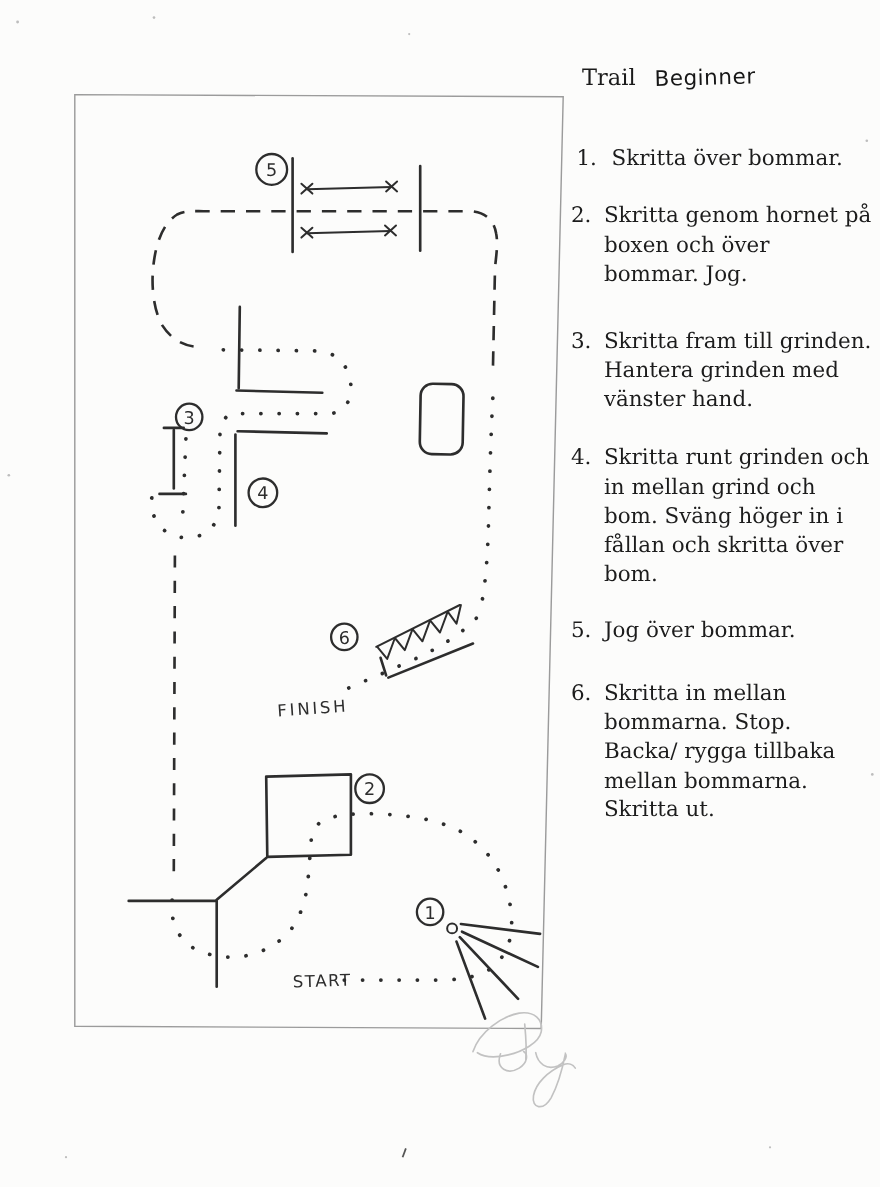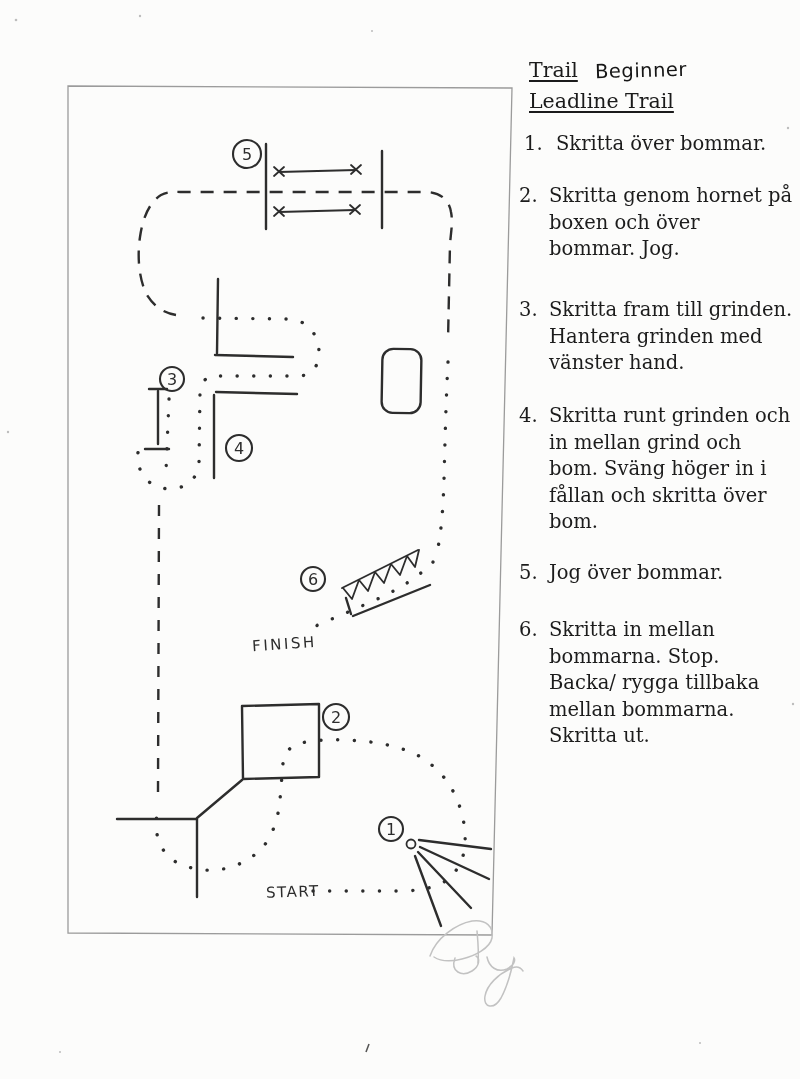--- a/index.html
+++ b/index.html
@@ -16,21 +16,21 @@
   .dots{stroke-dasharray:0.1 16.5;stroke-linecap:round;stroke-width:3.4;}
   .ring{fill:none;stroke:#2d2d2d;stroke-width:2.1;}
   .marker-num{font-family:"DejaVu Sans",sans-serif;font-size:16px;fill:#2d2d2d;text-anchor:middle;}
   .hand-label{font-family:"DejaVu Sans",sans-serif;font-size:15px;fill:#2d2d2d;letter-spacing:1.5px;}
   .frame{fill:none;stroke:#9b9b9b;stroke-width:1.3;}
   .pencil{stroke:#c2c2c2;stroke-width:1.5;fill:none;stroke-linecap:round;}
   .speck{fill:#bdbdbd;}
 
   
   .title-block{position:absolute;left:529px;top:55px;font-size:20.5px;line-height:31px;color:#1b1b1b;}
-  .u{text-decoration:underline;text-underline-offset:3px;}
+  .u{text-underline-offset:3px;}
   .handwritten{font-family:"DejaVu Sans",sans-serif;font-size:19.5px;margin-left:17px;
                display:inline-block;transform:rotate(-1.5deg);letter-spacing:.5px;color:#161616;}
   .item{position:absolute;left:519px;display:flex;font-size:19.5px;line-height:26.5px;color:#1c1c1c;}
   .item .n{width:30px;flex:none;}
   .item .t{white-space:pre-line;width:254px;}
   .i1{top:131px;} .i1 .n{width:37px;padding-left:5px;box-sizing:border-box;}
   .i2{top:183px;}
   .i3{top:297px;}
   .i4{top:403px;}
   .i5{top:560px;}
@@ -155,23 +155,20 @@
       <path class="pencil" d="M487,957 C489,967 497,973 507,969 C513,966 516,961 514,958
                              C512,968 508,985 501,998 C494,1010 483,1008 485,996
                              C487,985 498,974 512,968 C517,966 521,968 523,971"></path>
     </g>
   </svg>
 
   <div class="title-block">
     <div>
       <span class="u">Trail</span><span class="handwritten">Beginner</span>
     </div>
-    <div>
-      <span class="u">Leadline Trail</span>
-    </div>
   </div>
 
   <div class="item i1">
     <span class="n">1.</span>
     <span class="t">Skritta över bommar.</span>
   </div>
   <div class="item i2">
     <span class="n">2.</span>
     <span class="t">Skritta genom hornet på
 boxen och över

